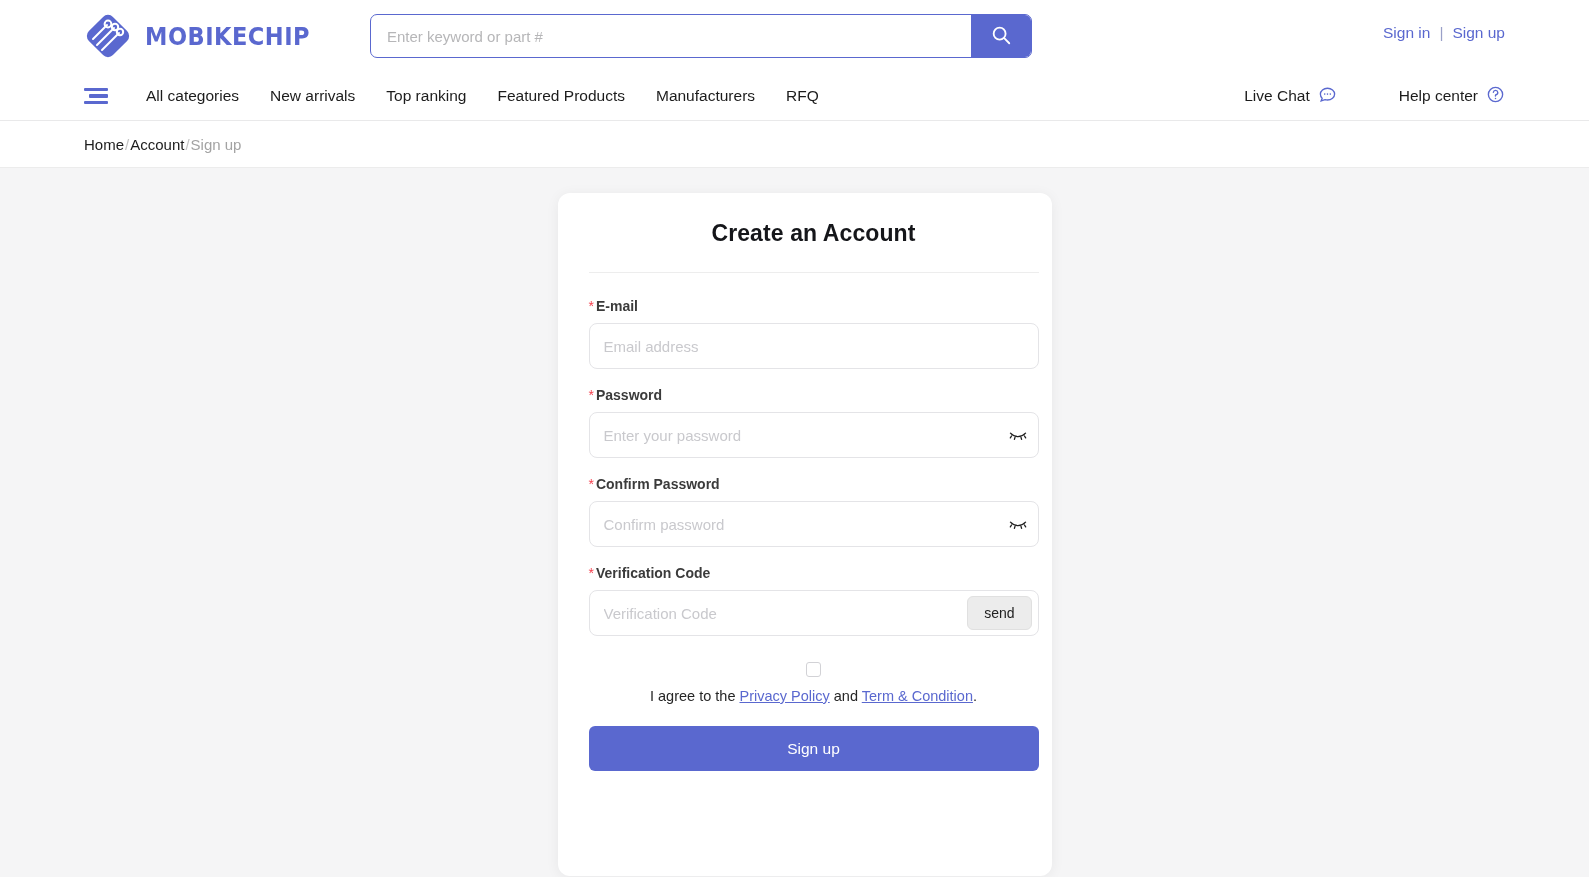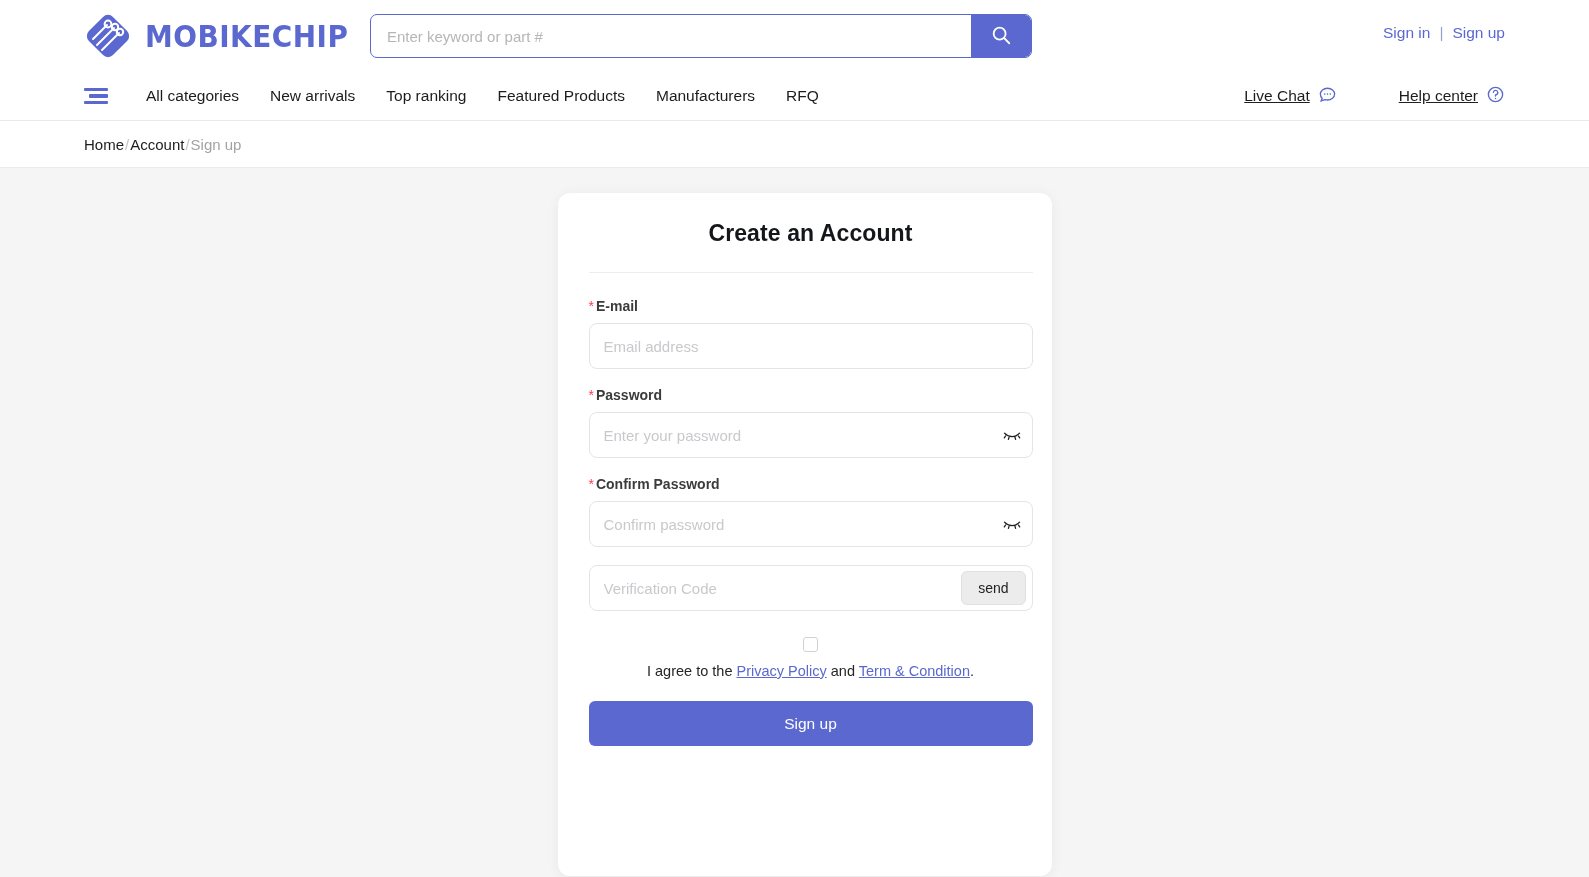--- a/index.html
+++ b/index.html
@@ -23,21 +23,21 @@
     position: relative;
   }
   .brand {
     display: flex;
     align-items: center;
     gap: 13px;
     cursor: pointer;
   }
   .brand-mark { width: 48px; height: 48px; flex: 0 0 48px; }
   .brand-name {
-    font-size: 31px;
+    font-size: 25px;
     font-weight: bold;
     letter-spacing: 0.5px;
     color: #5a68cf;
     font-family: "DejaVu Sans", sans-serif;
     font-stretch: condensed;
   }
 
   .searchbar {
     position: absolute;
     left: 370px;
@@ -110,21 +110,20 @@
     text-decoration: none;
     cursor: pointer;
     white-space: nowrap;
   }
   .nav-right {
     position: absolute;
     right: 84px;
     display: flex;
     align-items: center;
     gap: 62px;
-    text-decoration: underline;
   }
   .nav-right-item {
     display: flex; align-items: center; gap: 8px;
     font-size: 15.5px; color: #1c1c1c; cursor: pointer; text-decoration: none;
   }
 
   
   .breadcrumb {
     background: #ffffff;
     height: 47px;
@@ -145,21 +144,21 @@
     background: #f5f5f6;
     display: flex;
     justify-content: center;
     padding-top: 25px;
   }
   .card {
     width: 494px;
     background: #fff;
     border-radius: 12px;
     box-shadow: 0 2px 14px rgba(0,0,0,0.06);
-    padding: 0 19px 34px 31px;
+    padding: 0 13px 34px 31px;
     margin-left: 20px;
   }
   .card-title {
     text-align: center;
     font-size: 23px;
     font-weight: bold;
     color: #15161a;
     padding: 27px 0 25px 0;
     letter-spacing: 0.1px;
   }
@@ -391,20 +390,23 @@
               <path d="M15.6 16.1 L16.3 18.5"></path>
               <path d="M19.8 14.4 L21.2 16.6"></path>
             </svg>
           </span>
         </button>
       </div>
     </div>
 
     
     <div class="field">
+      <label class="field-label">
+        <span class="req">*</span><span>Verification Code</span>
+      </label>
       <div class="input-wrap">
         <input type="text" placeholder="Verification Code" style="">
         <button class="send-btn">send</button>
       </div>
     </div>
 
     
     <div class="agree-row">
       <span class="checkbox"></span>
       <span>

